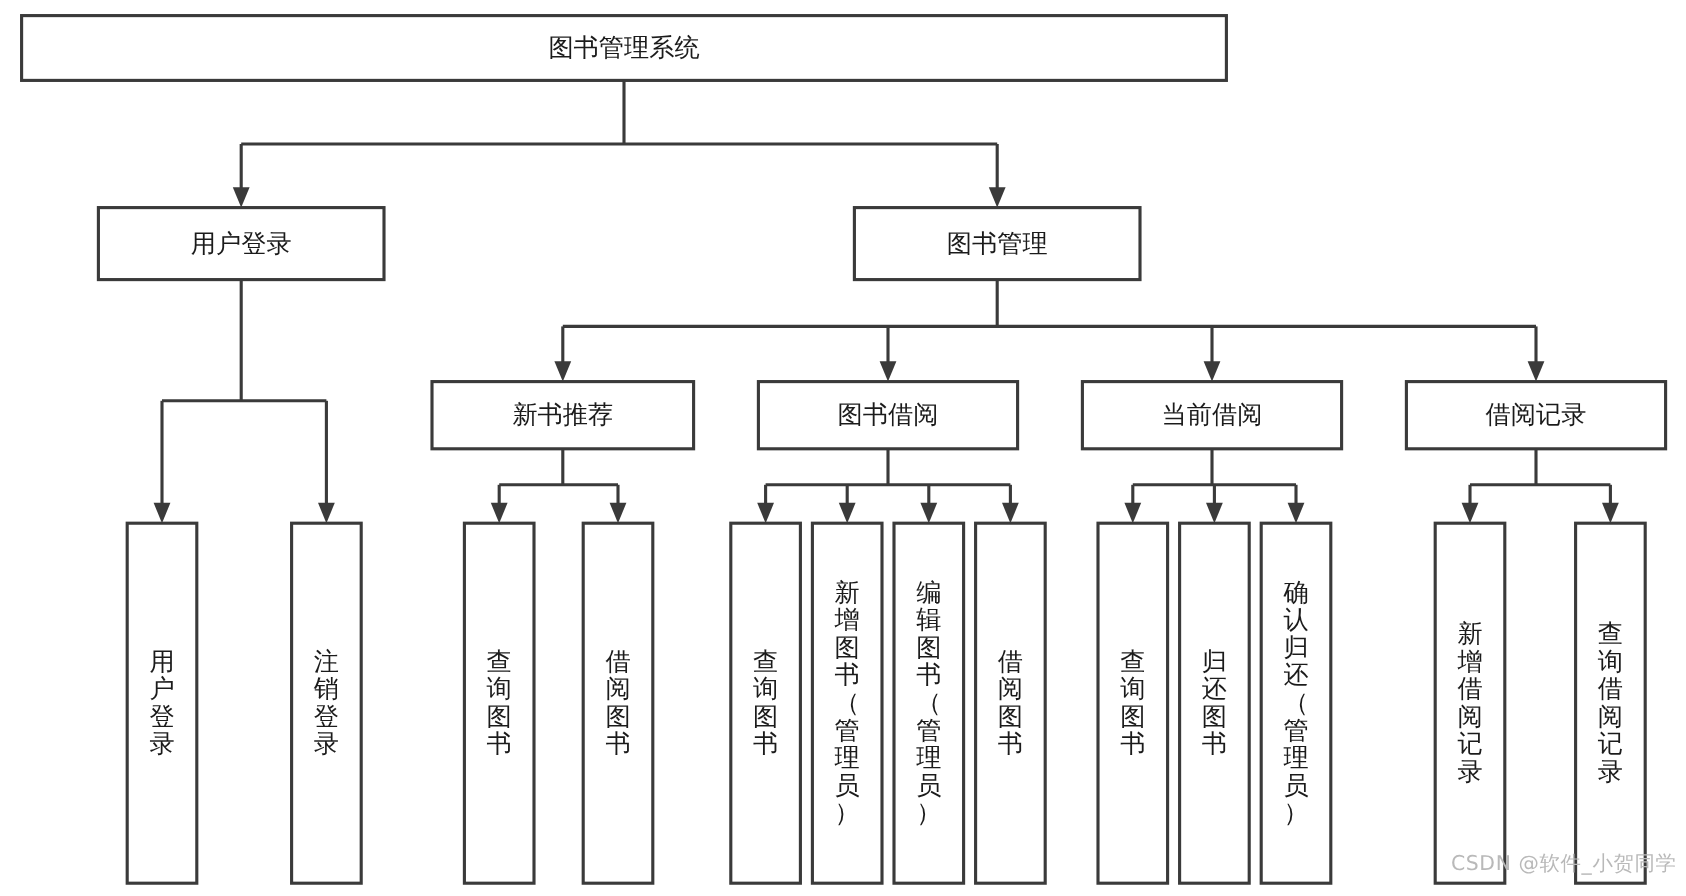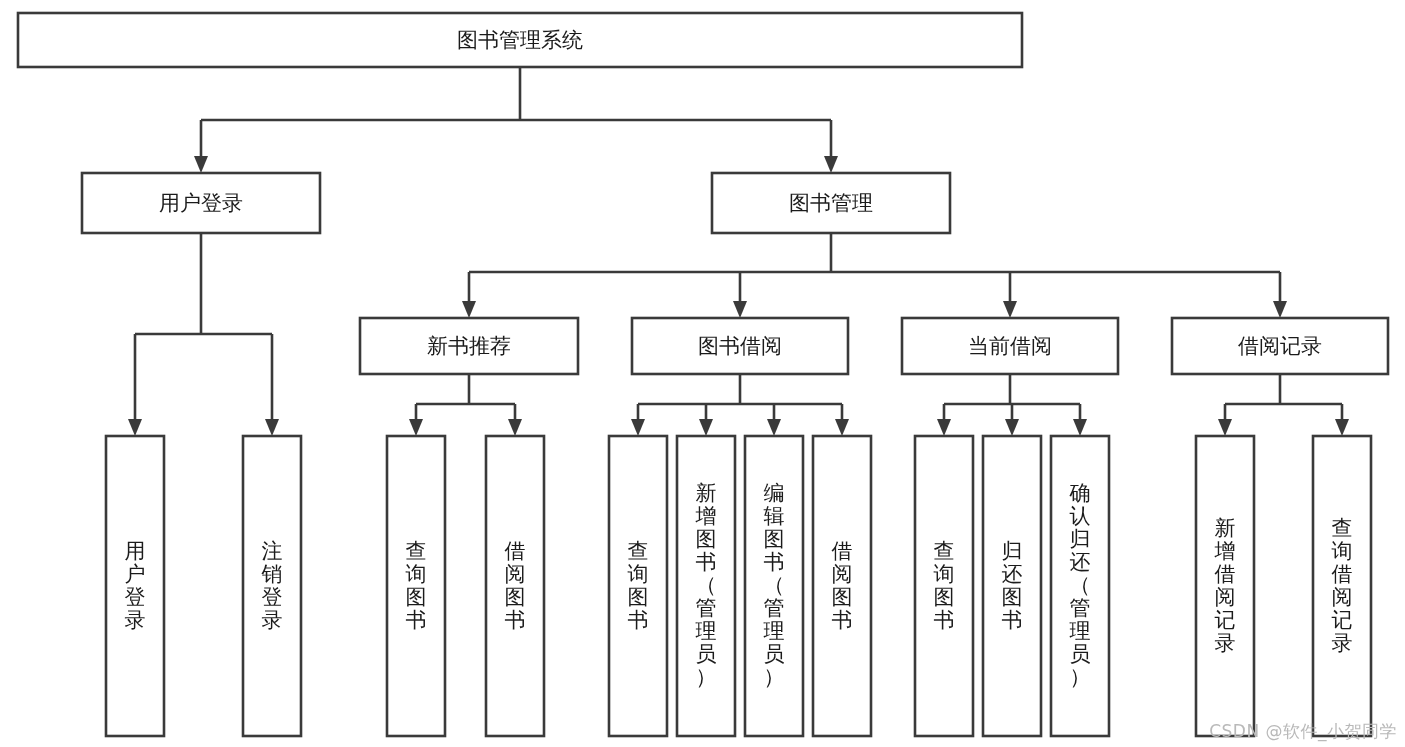--- a/index.html
+++ b/index.html
@@ -54,21 +54,21 @@
   }
   .node-label-v {
     font-family: "DejaVu Sans", "Liberation Sans", sans-serif;
     font-size: 21px;
     fill: #1b1b1b;
     text-anchor: middle;
   }
   .watermark-text {
     position: absolute;
     right: 8px;
-    bottom: 4px;
+    bottom: 16px;
     font-family: "DejaVu Sans", "Liberation Sans", sans-serif;
     font-size: 17px;
     color: #b9b9b9;
     letter-spacing: 0.5px;
     white-space: nowrap;
     pointer-events: none;
   }
 </style>
 </head>
 <body>

